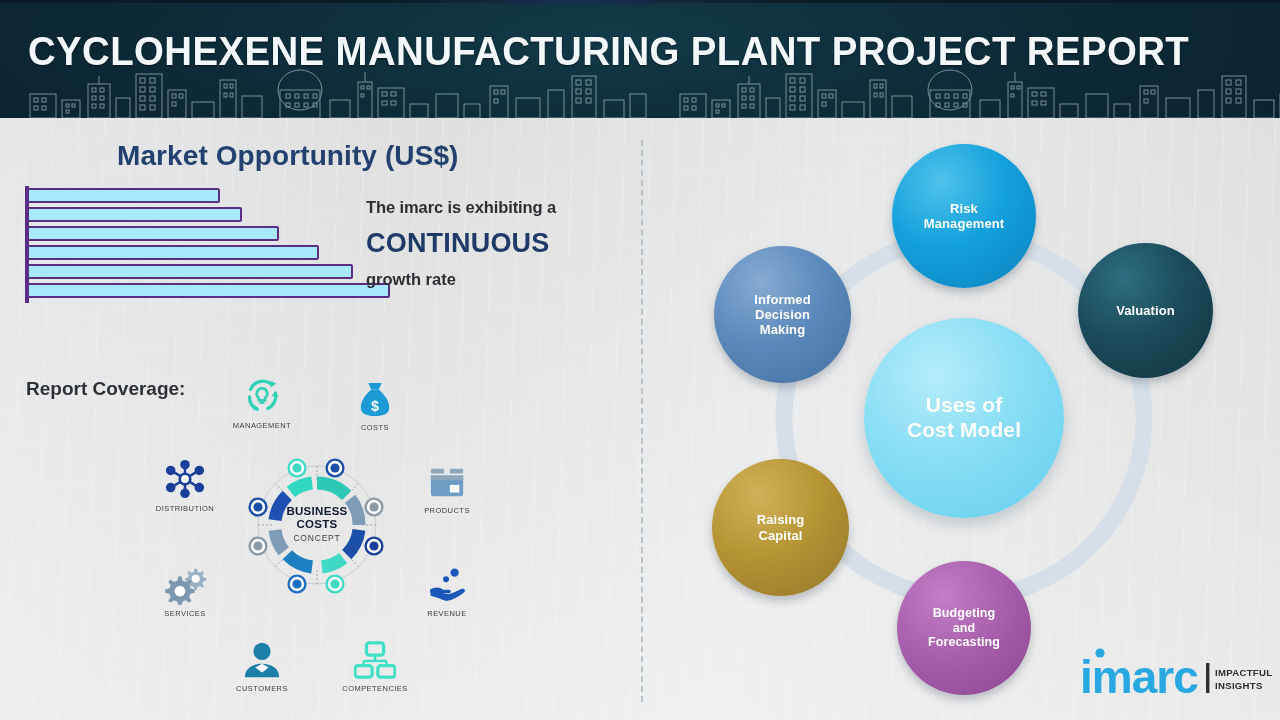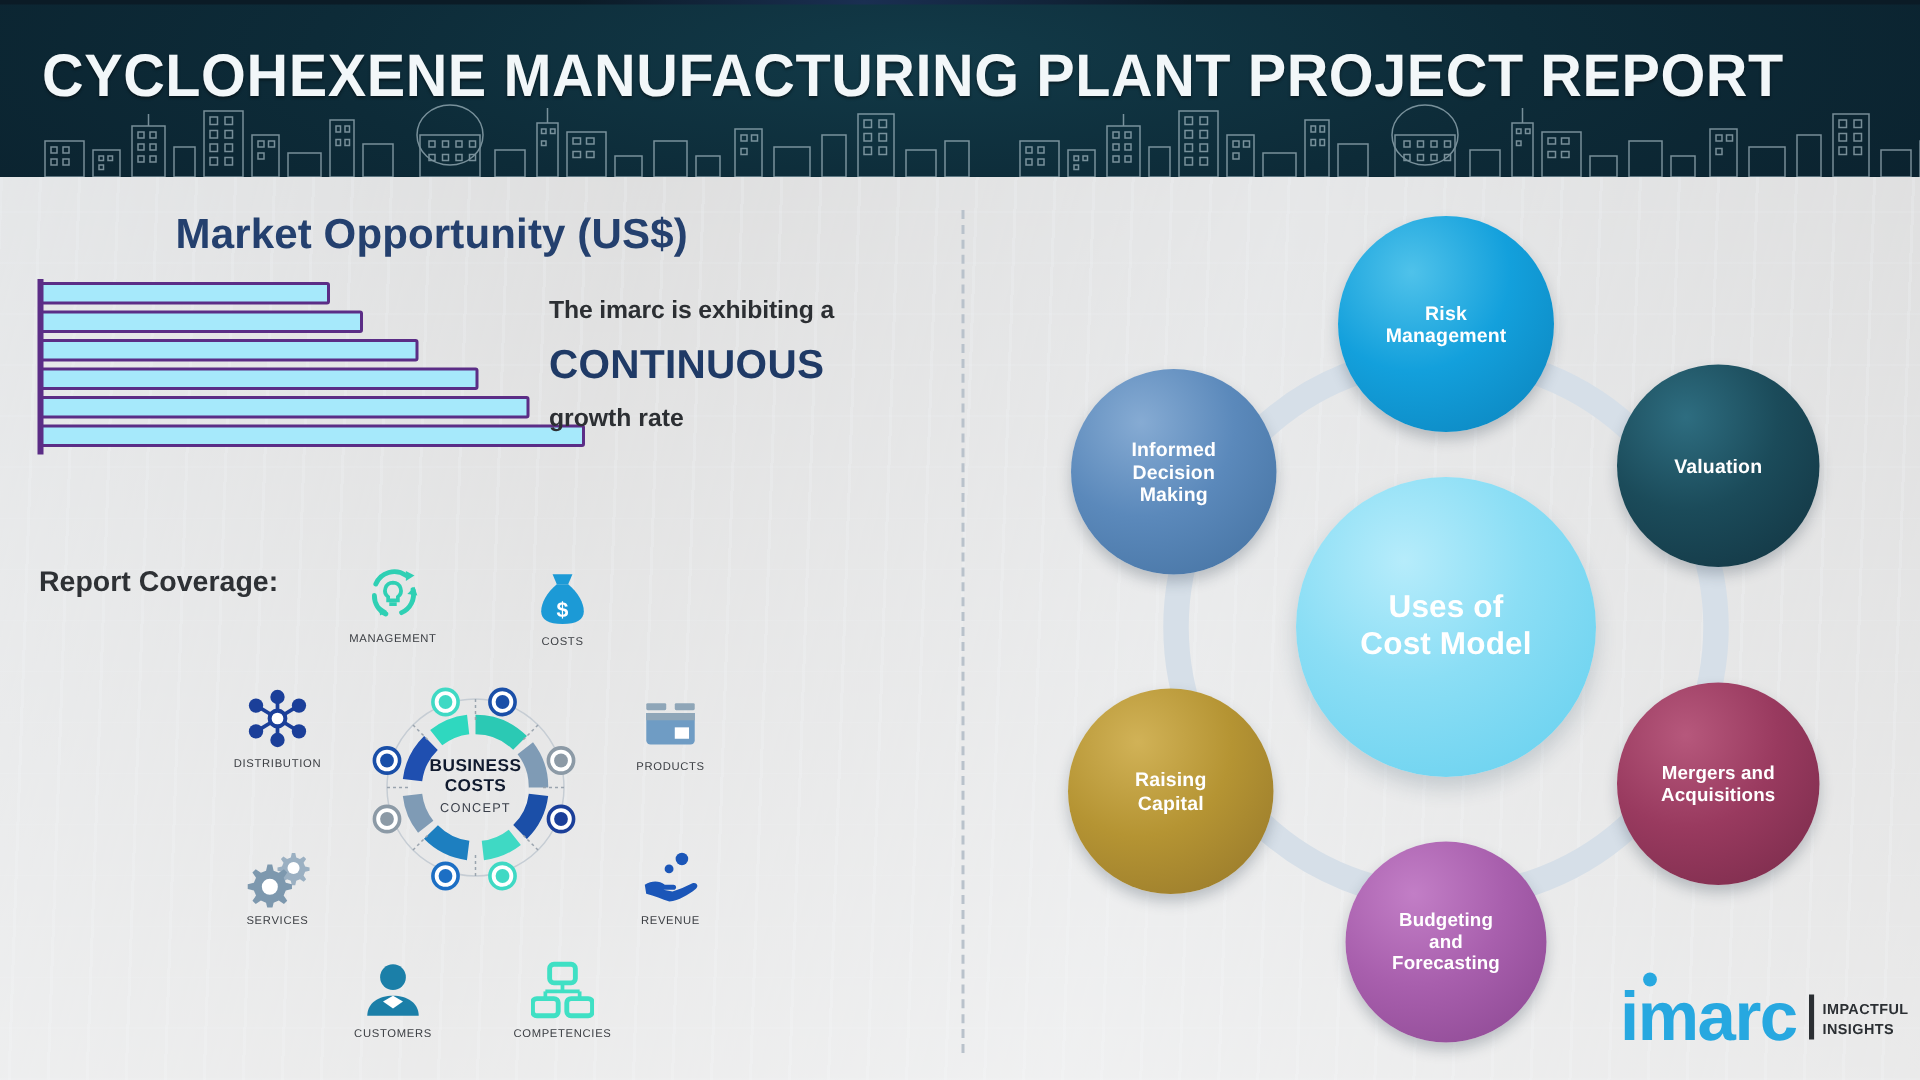--- a/index.html
+++ b/index.html
@@ -433,27 +433,20 @@
         <div>Uses of</div>
         <div>Cost Model</div>
       </div>
     </div>
 
     <div class="node" style="left:437px; top:125px; width:135px; height:135px; font-size:13px;
                 background:radial-gradient(circle at 34% 26%, #2e6d80 0%, #1b4b5a 46%, #123340 100%);">
       <div>Valuation</div>
     </div>
 
-    <div class="node" style="left:437px; top:337px; width:135px; height:135px; font-size:12.5px;
-                background:radial-gradient(circle at 34% 26%, #b6587c 0%, #993a5f 46%, #772a49 100%);">
-      <div>
-        <div>Mergers and</div>
-        <div>Acquisitions</div>
-      </div>
-    </div>
 
     <div class="node" style="left:256px; top:443px; width:134px; height:134px; font-size:12.5px;
                 background:radial-gradient(circle at 34% 26%, #c27ec6 0%, #a85fad 46%, #8a4690 100%);justify-content:center;">
       <div>
         <div>Budgeting</div>
         <div>and</div>
         <div>Forecasting</div>
       </div>
     </div>
 

